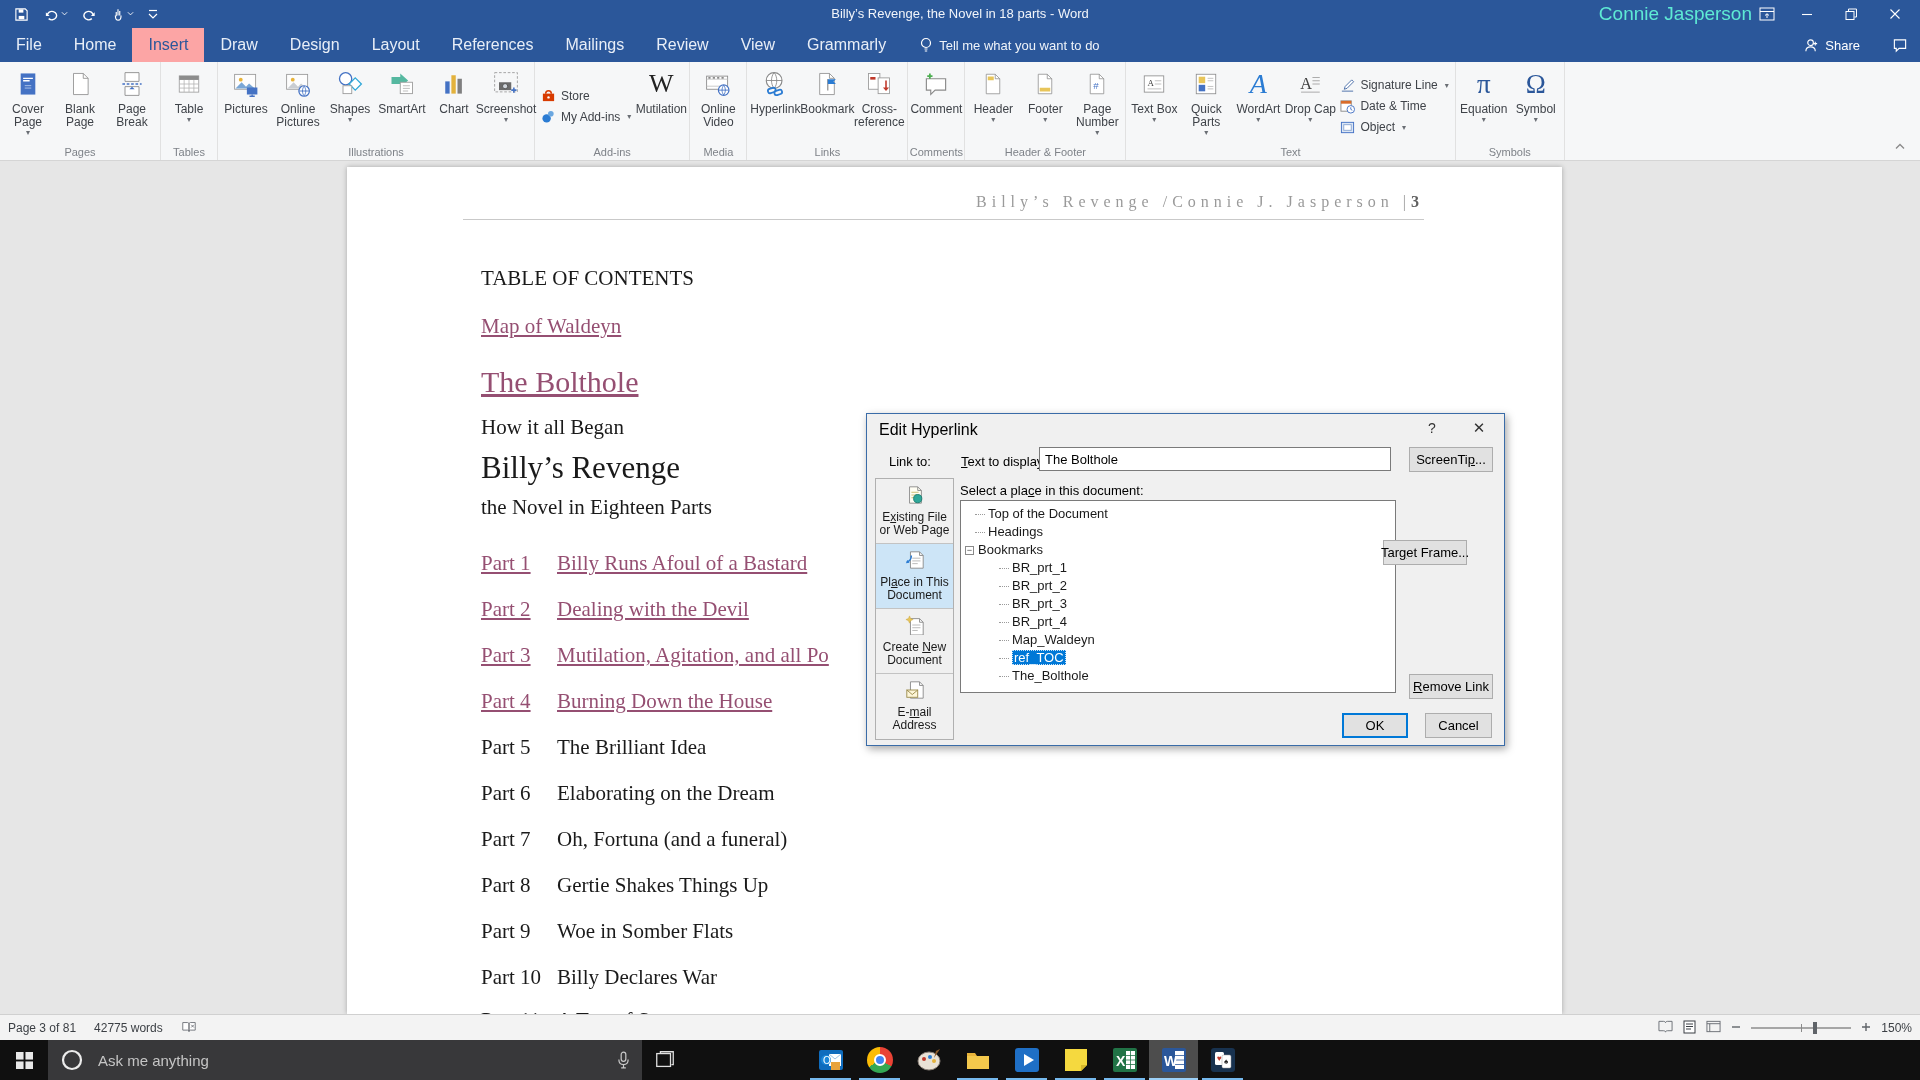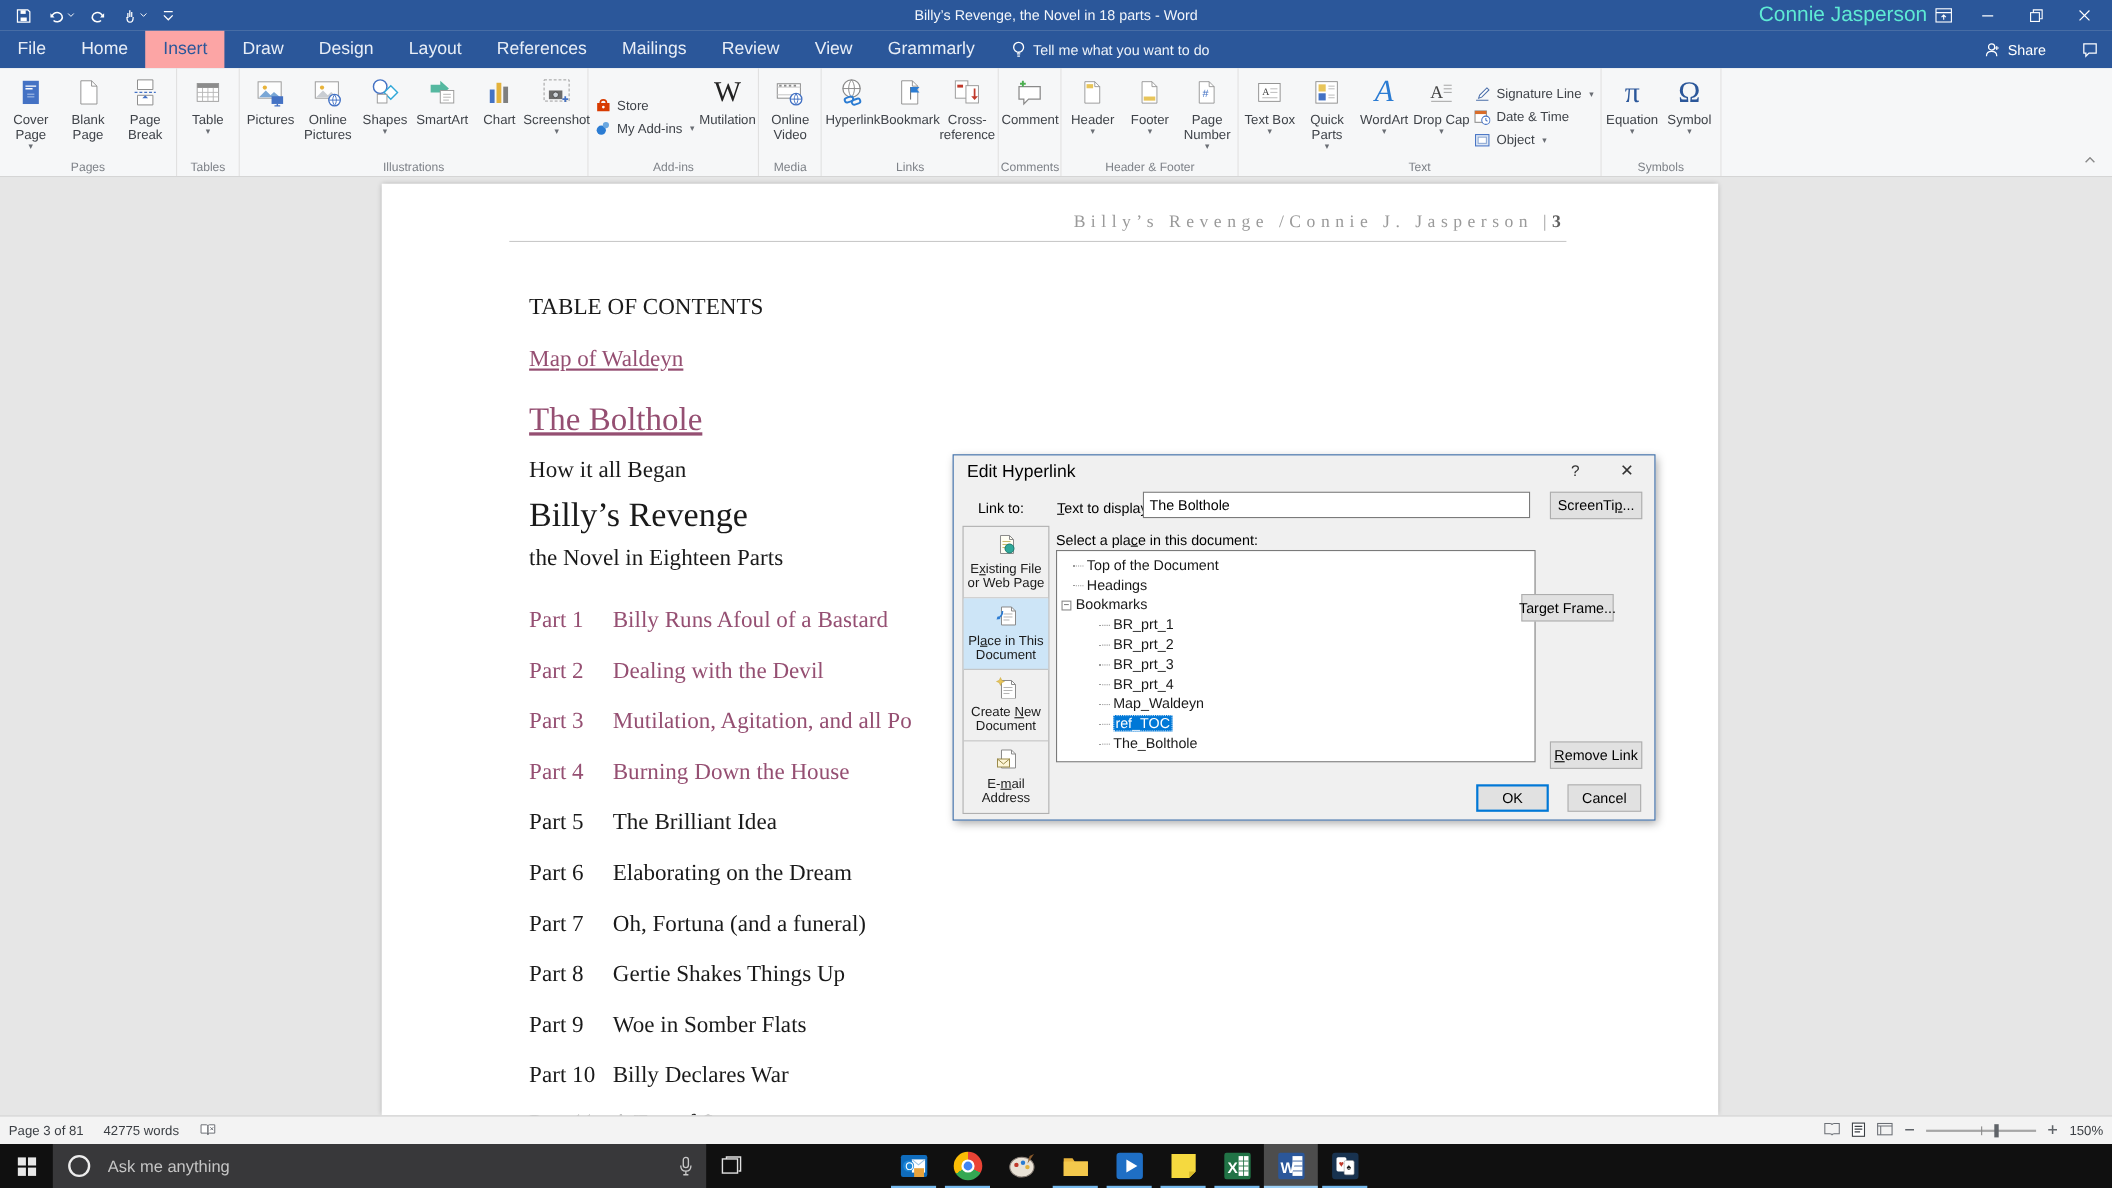--- a/index.html
+++ b/index.html
@@ -43,21 +43,21 @@
   #canvas{position:absolute;left:0;top:162px;width:1920px;height:852px;background:#e6e6e6}
   #page{position:absolute;left:347px;top:5px;width:1215px;height:847px;background:#fff;
     box-shadow:0 0 5px rgba(0,0,0,.28);overflow:hidden;font-family:"Liberation Serif",serif;color:#1a1a1a}
   #doc-header{position:absolute;right:138px;top:26px;font-size:16px;letter-spacing:5px;color:#9a9a9a;white-space:nowrap}
   #doc-header b{color:#5f5f5f}
   #doc-header-rule{position:absolute;left:116px;right:138px;top:52px;border-top:1px solid #c9c9c9}
   .dline{position:absolute;left:134px;white-space:nowrap}
   .doc-link{color:#954F72;text-decoration:underline}
   .part-row{position:absolute;left:134px;white-space:nowrap;font-size:21px}
   .plabel{display:inline-block;width:76px}
-  .part-row.linked .plabel,.part-row.linked .ptitle{color:#954F72;}
+  .part-row.linked .plabel,.part-row.linked .ptitle{color:#954F72;text-decoration:underline}
   .part-row.clipped{height:7px;overflow:hidden}
 
   
   #dialog{position:absolute;left:866px;top:413px;width:639px;height:333px;background:#f0f0f0;
     border:1px solid #3a6ca8;box-shadow:2px 3px 8px rgba(0,0,0,.35);font-size:13px;color:#000;z-index:50}
   #dlg-title{position:absolute;left:12px;top:7px;font-size:16px}
   #dlg-help{position:absolute;right:62px;top:6px;font-size:14px;color:#333;width:20px;text-align:center}
   #dlg-close{position:absolute;right:14px;top:5px;font-size:15px;color:#333;width:22px;text-align:center}
   .dlg-label{position:absolute;white-space:nowrap}
   .akey{text-decoration:underline}

